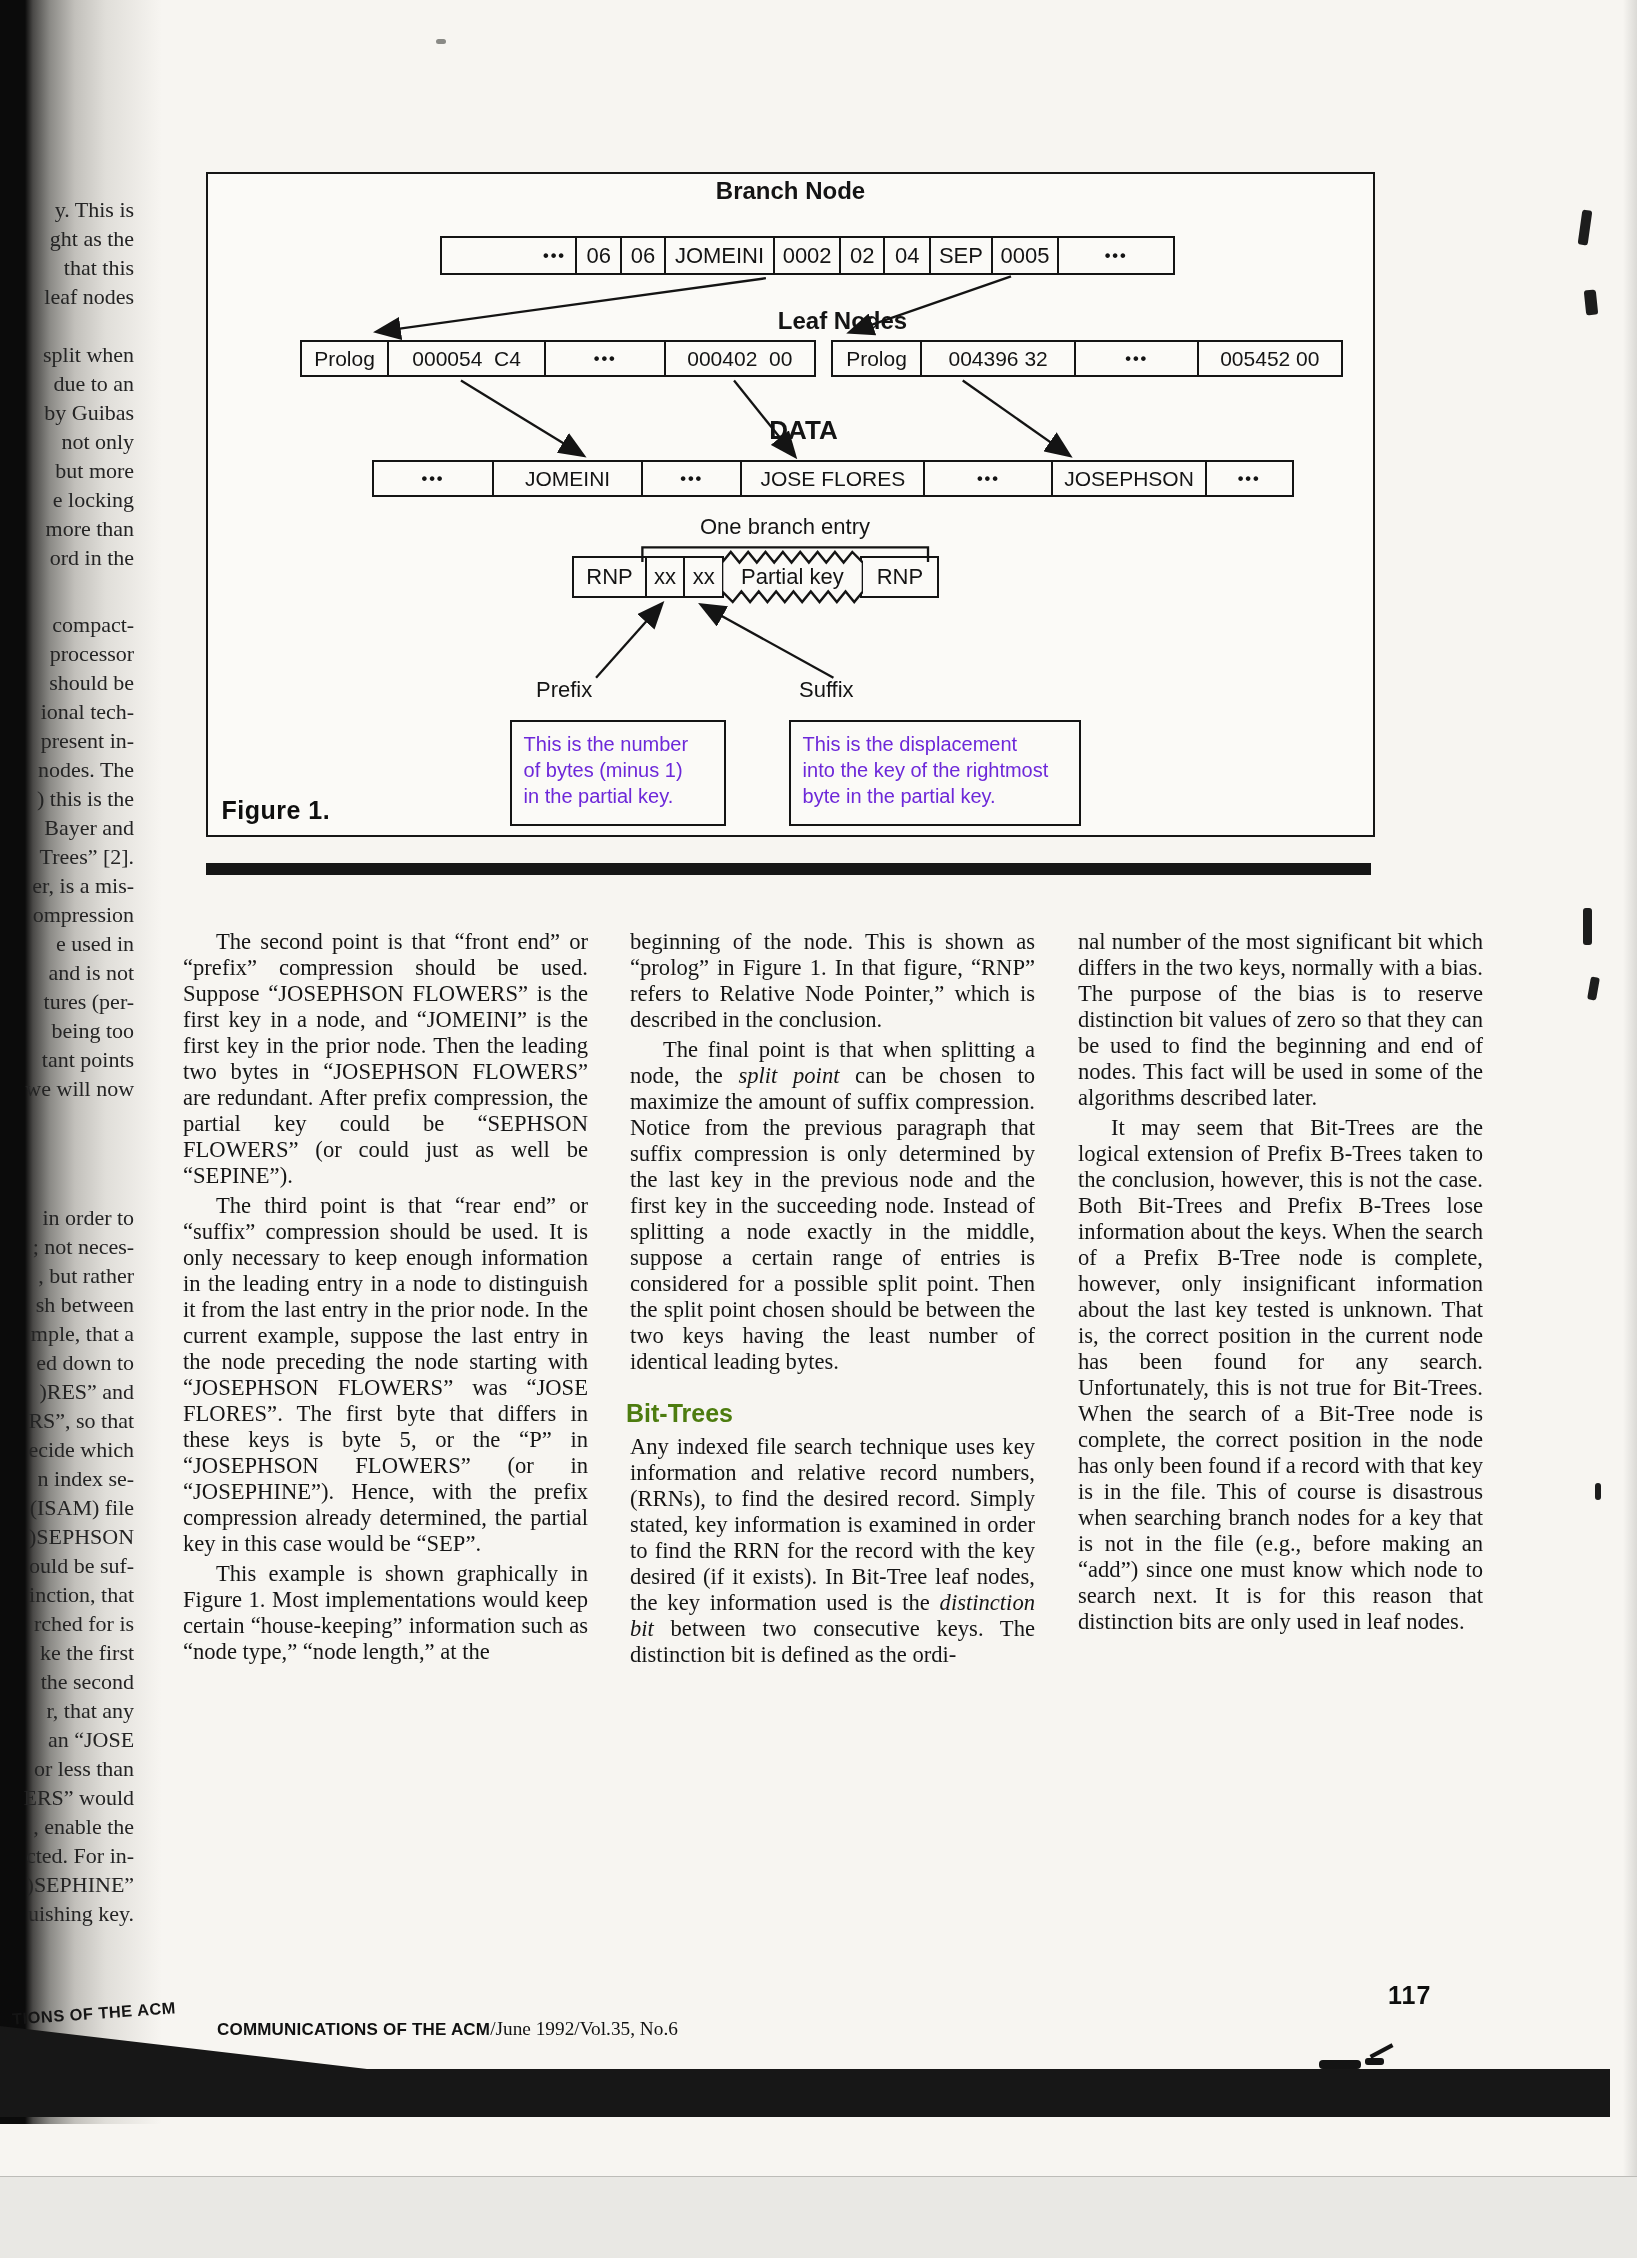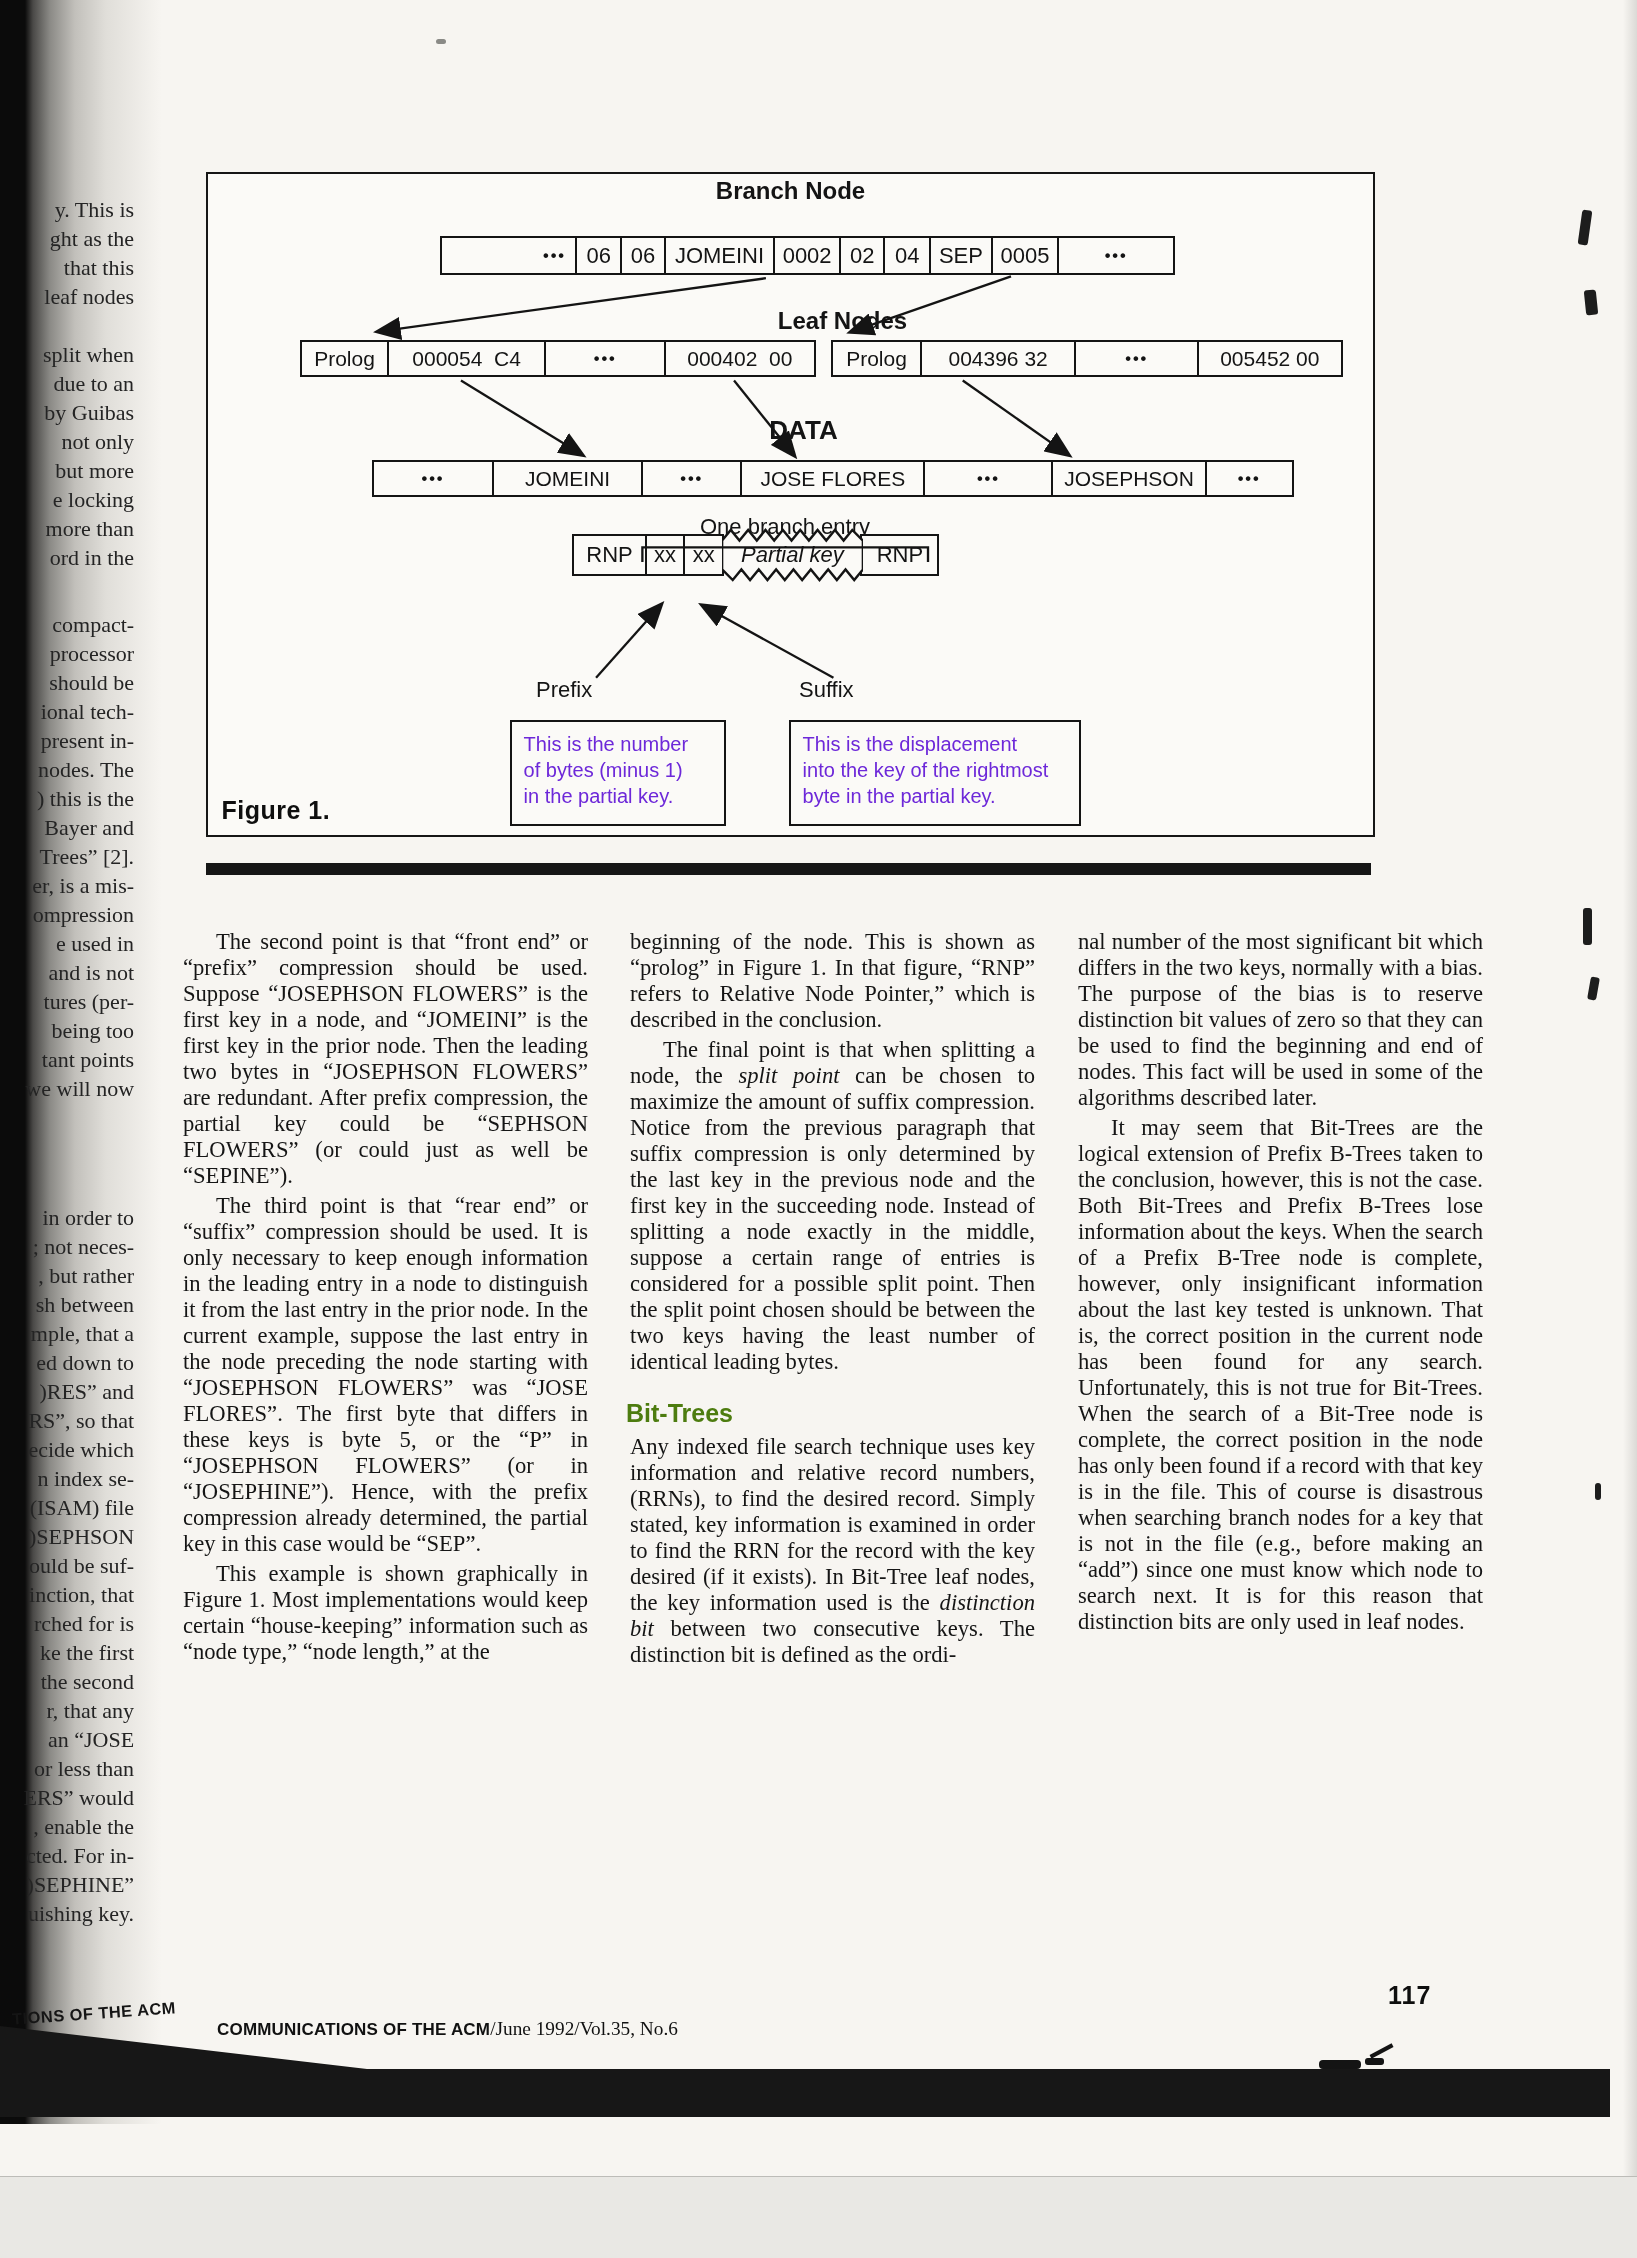--- a/index.html
+++ b/index.html
@@ -15,21 +15,21 @@
   .right-edge{right:0;top:0;width:15.4px;height:2258px;background:linear-gradient(270deg,#d9d8d4,rgba(247,245,241,0));}
   
   .figure-box{left:206px;top:172px;width:1165px;height:661px;border:2.9px solid #161616;background:#fbfaf7;}
   .fig-title{font-family:"Liberation Sans",sans-serif;font-weight:bold;font-size:24px;color:#141414;text-align:center;}
   .row{display:flex;align-items:stretch;}
   .cell{border:2.4px solid #141414;margin-left:-2.4px;display:flex;align-items:center;justify-content:center;
     font-family:"Liberation Sans",sans-serif;font-size:22px;color:#141414;white-space:pre;background:#fbfaf7;}
   .cell:first-child{margin-left:0;}
   .cell.dots{font-size:16.4px;font-weight:bold;letter-spacing:1.9px;}
   .cell.right-dots{justify-content:flex-end;padding-right:9.7px;}
-  .zigwrap{position:relative;border:none;background:transparent;margin-left:-2.4px;font-style:italic;}
+  .zigwrap{position:relative;border:none;background:transparent;margin-left:-2.4px;}
   .zigwrap svg{position:absolute;left:0;top:-5.8px;}
   .zigwrap .ziglabel{position:relative;z-index:2;font-family:"Liberation Sans",sans-serif;font-size:22px;}
   .note{border:2.9px solid #141414;background:#fbfaf7;padding:8.7px 11.6px;
     font-family:Liberation Sans, sans-serif;font-size:20px;line-height:26px;color:#6d28d9;white-space:pre-line;}
   .small-label{font-family:"Liberation Sans",sans-serif;font-size:22px;color:#141414;}
   .fig-caption{font-family:"Liberation Sans",sans-serif;font-weight:bold;font-size:25px;letter-spacing:0.5px;color:#0f0f0f;}
   .thick-rule{left:206px;top:863px;width:1165px;height:11.6px;background:#161616;}
   
   .col{width:413px;font-size:22.6px;line-height:26px;text-align:justify;color:#151515;}
   .col p{margin:4px;}
@@ -102,21 +102,21 @@
     <div class="cell" style="width:148px;font-size:21px;">JOMEINI</div>
     <div class="cell dots" style="width:97px;">•••</div>
     <div class="cell" style="width:182px;font-size:21px;">JOSE FLORES</div>
     <div class="cell dots" style="width:126px;">•••</div>
     <div class="cell" style="width:152px;font-size:21px;">JOSEPHSON</div>
     <div class="cell dots" style="width:85px;">•••</div>
   </div>
 
   <div class="abs small-label" style="left:432px;top:340px;width:290px;text-align:center;">One branch entry</div>
 
-  <div class="abs row" style="left:364px;top:360px;height:42px;">
+  <div class="abs row" style="left:364px;top:382px;height:42px;">
     <div class="cell" style="width:71px;">RNP</div>
     <div class="cell" style="width:37px;">xx</div>
     <div class="cell" style="width:37px;">xx</div>
     <div class="cell zigwrap" style="width:141px;">
       <svg width="141" height="54" viewBox="0 0 146 56">
         <path d="M0,13 L9,2 L18,13 L27,2 L36,13 L45,2 L54,13 L63,2 L72,13 L81,2 L90,13 L99,2 L108,13 L117,2 L126,13 L135,2 L146,13 L146,43 L137,54 L128,43 L119,54 L110,43 L101,54 L92,43 L83,54 L74,43 L65,54 L56,43 L47,54 L38,43 L29,54 L20,43 L11,54 L0,43 Z" fill="#fbfaf7" stroke="#141414" stroke-width="2.5"></path>
       </svg>
       <span class="ziglabel">Partial key</span>
     </div>
     <div class="cell" style="width:75px;">RNP</div>

